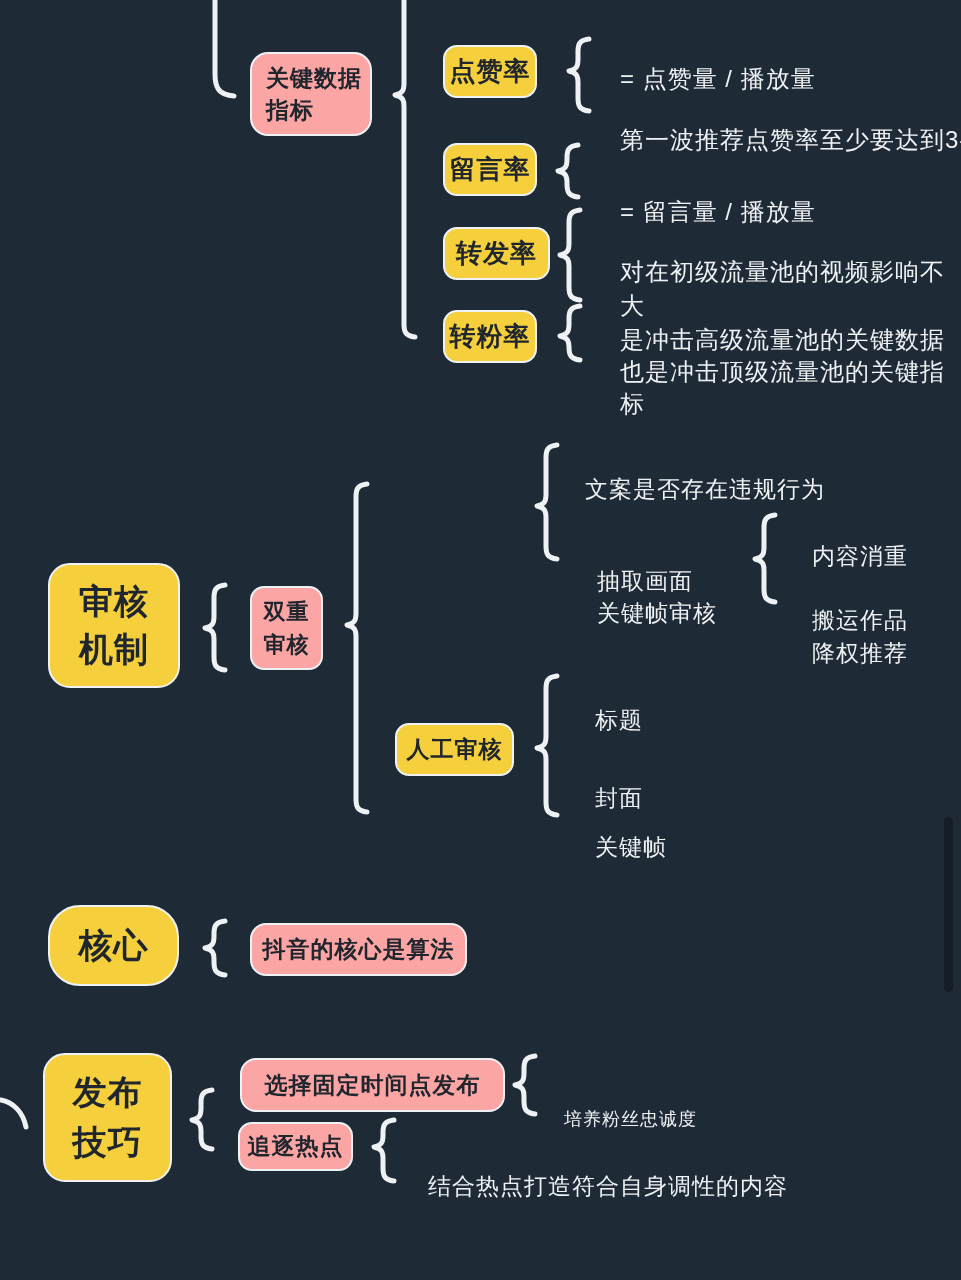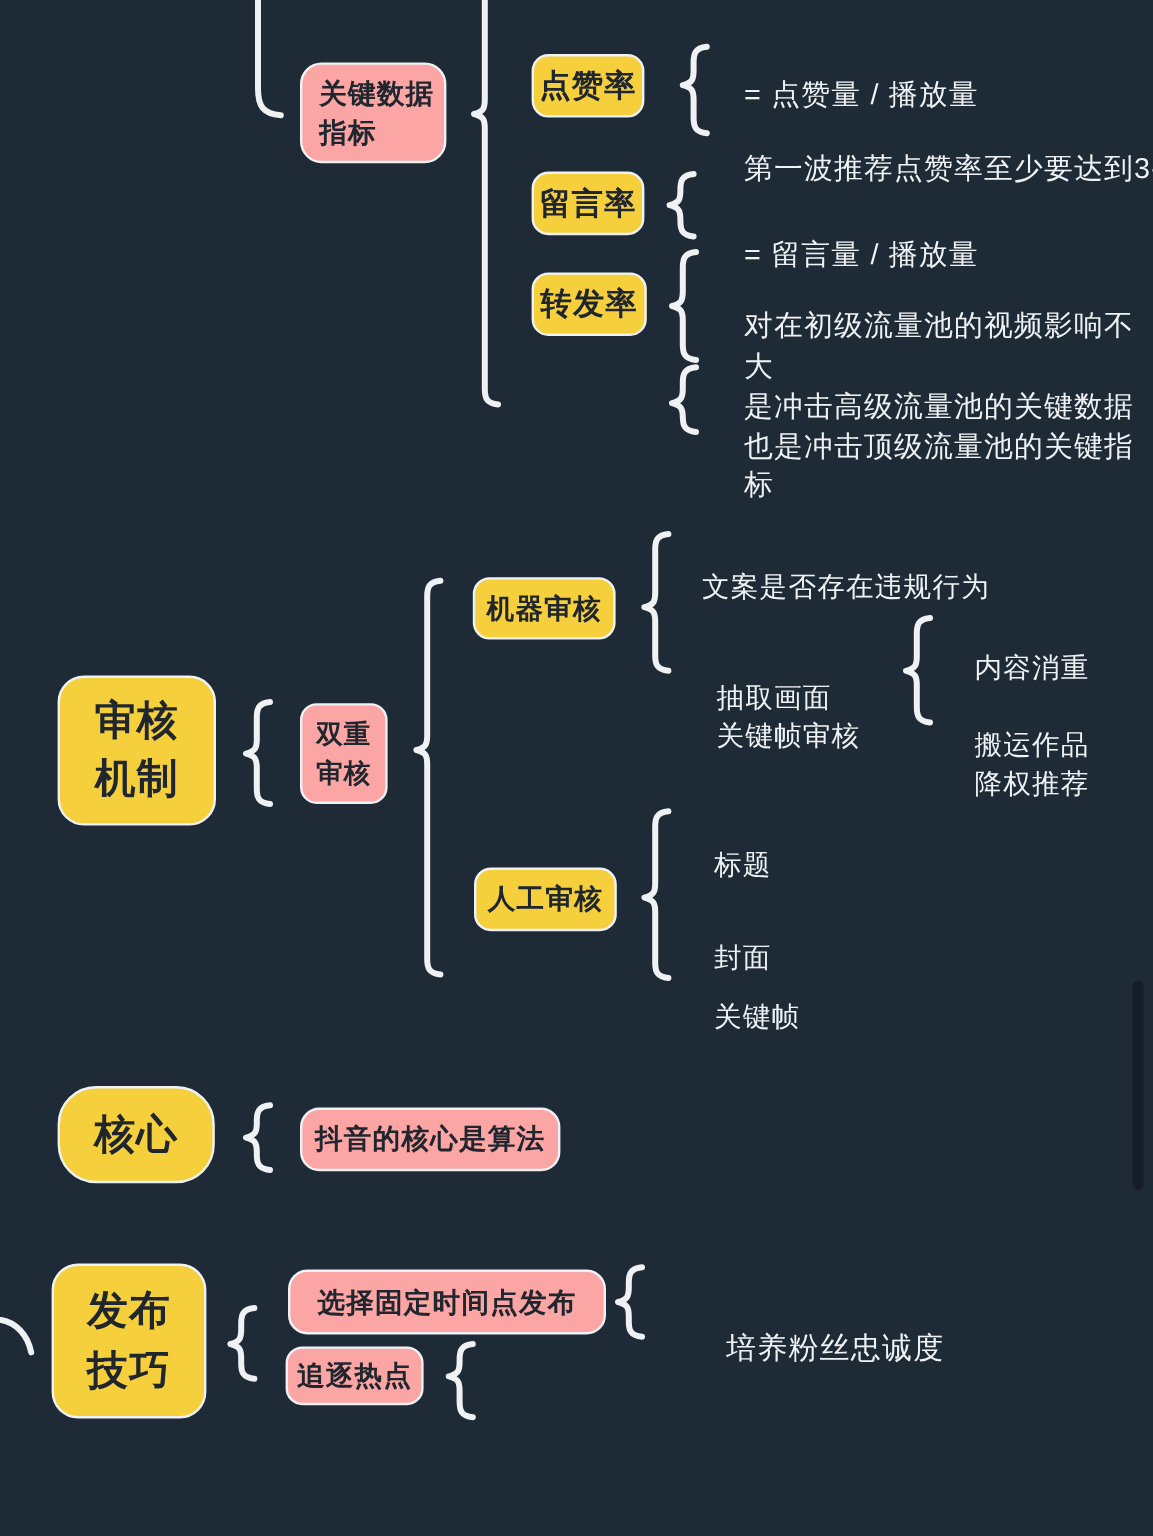--- a/index.html
+++ b/index.html
@@ -47,45 +47,45 @@
     </svg>
   <div class="note" style="left:620px;top:29px;font-size:24px">= 点赞量 / 播放量</div>
   <div class="note" style="left:620px;top:90px;font-size:24px;width:400px;white-space:nowrap">第一波推荐点赞率至少要达到3-</div>
 
   <div class="node ybox" style="left:443px;top:143px;width:94px;height:53px;border-radius:14px;font-size:26px">留言率</div>
   <svg class="brace" style="left:551px;top:142px;width:30px;height:58px" viewBox="0 0 30 58">
       <path d="M 27 3 C 17 4 16 9 16 16 L 16 17 C 16 24 15 27 7 29 C 15 31 16 34 16 41 L 16 42 C 16 49 17 54 27 55" fill="none" stroke="#eef2f4" stroke-width="5" stroke-linecap="round" stroke-linejoin="round"></path>
     </svg>
   <div class="note" style="left:620px;top:162px;font-size:24px">= 留言量 / 播放量</div>
 
-  <div class="node ybox" style="left:443px;top:227px;width:96px;height:53px;border-radius:14px;font-size:26px">转发率</div>
+  <div class="node ybox" style="left:443px;top:227px;width:107px;height:53px;border-radius:14px;font-size:26px">转发率</div>
   <svg class="brace" style="left:551px;top:207px;width:32px;height:96px" viewBox="0 0 32 96">
       <path d="M 29 3 C 19 4 18 9 18 16 L 18 36 C 18 43 17 46 9 48 C 17 50 18 53 18 60 L 18 80 C 18 87 19 92 29 93" fill="none" stroke="#eef2f4" stroke-width="5" stroke-linecap="round" stroke-linejoin="round"></path>
     </svg>
   <div class="note" style="left:620px;top:221px;font-size:24px;line-height:34px">对在初级流量池的视频影响不大
 是冲击高级流量池的关键数据</div>
 
+  <div class="node ybox" style="left:443px;top:310px;width:94px;height:53px;border-radius:14px;font-size:26px">转粉率</div>
   <svg class="brace" style="left:553px;top:303px;width:30px;height:60px" viewBox="0 0 30 60">
       <path d="M 27 3 C 17 4 16 9 16 16 L 16 21 C 16 28 15 31 7 33 C 15 35 16 38 16 45 L 16 44 C 16 51 17 56 27 57" fill="none" stroke="#eef2f4" stroke-width="5" stroke-linecap="round" stroke-linejoin="round"></path>
     </svg>
   <div class="note" style="left:620px;top:322px;font-size:24px">也是冲击顶级流量池的关键指标</div>
 
   <div class="node ybox" style="left:48px;top:563px;width:132px;height:125px;border-radius:22px;font-size:34px;line-height:1.4">审核
 机制</div>
   <svg class="brace" style="left:198px;top:582px;width:30px;height:91px" viewBox="0 0 30 91">
       <path d="M 27 3 C 17 4 16 9 16 16 L 16 34 C 16 41 15 44 7 46 C 15 48 16 51 16 58 L 16 75 C 16 82 17 87 27 88" fill="none" stroke="#eef2f4" stroke-width="5" stroke-linecap="round" stroke-linejoin="round"></path>
     </svg>
   <div class="node bbox" style="left:250px;top:586px;width:73px;height:84px;border-radius:14px;font-size:22px;line-height:1.5">双重
 审核</div>
 
   <svg class="brace" style="left:338px;top:481px;width:32px;height:334px" viewBox="0 0 32 334">
       <path d="M 29 3 C 19 4 18 9 18 16 L 18 132 C 18 139 17 142 9 144 C 17 146 18 149 18 156 L 18 318 C 18 325 19 330 29 331" fill="none" stroke="#eef2f4" stroke-width="5" stroke-linecap="round" stroke-linejoin="round"></path>
     </svg>
 
-  <div class="node ybox" style="left:394px;top:481px;width:119px;height:52px;border-radius:14px;font-size:23px">机器审核</div>
   <svg class="brace" style="left:530px;top:442px;width:30px;height:120px" viewBox="0 0 30 120">
       <path d="M 27 3 C 17 4 16 9 16 16 L 16 52 C 16 59 15 62 7 64 C 15 66 16 69 16 76 L 16 104 C 16 111 17 116 27 117" fill="none" stroke="#eef2f4" stroke-width="5" stroke-linecap="round" stroke-linejoin="round"></path>
     </svg>
   <div class="note" style="left:585px;top:440px;font-size:23px">文案是否存在违规行为</div>
   <div class="note" style="left:597px;top:531px;font-size:23px;line-height:32px">抽取画面
 关键帧审核</div>
   <svg class="brace" style="left:746px;top:512px;width:32px;height:93px" viewBox="0 0 32 93">
       <path d="M 29 3 C 19 4 18 9 18 16 L 18 35 C 18 42 17 45 9 47 C 17 49 18 52 18 59 L 18 77 C 18 84 19 89 29 90" fill="none" stroke="#eef2f4" stroke-width="5" stroke-linecap="round" stroke-linejoin="round"></path>
     </svg>
   <div class="note" style="left:812px;top:507px;font-size:23px">内容消重</div>
@@ -114,20 +114,21 @@
   <div class="node ybox" style="left:43px;top:1053px;width:129px;height:129px;border-radius:22px;font-size:34px;line-height:1.45">发布
 技巧</div>
   <svg class="brace" style="left:186px;top:1087px;width:29px;height:65px" viewBox="0 0 29 65">
       <path d="M 26 3 C 16 4 15 9 15 16 L 15 21 C 15 28 14 31 6 33 C 14 35 15 38 15 45 L 15 49 C 15 56 16 61 26 62" fill="none" stroke="#eef2f4" stroke-width="5" stroke-linecap="round" stroke-linejoin="round"></path>
     </svg>
 
   <div class="node bbox" style="left:240px;top:1058px;width:265px;height:54px;border-radius:16px;font-size:23px">选择固定时间点发布</div>
   <svg class="brace" style="left:507px;top:1053px;width:31px;height:64px" viewBox="0 0 31 64">
       <path d="M 28 3 C 18 4 17 9 17 16 L 17 20 C 17 27 16 30 8 32 C 16 34 17 37 17 44 L 17 48 C 17 55 18 60 28 61" fill="none" stroke="#eef2f4" stroke-width="5" stroke-linecap="round" stroke-linejoin="round"></path>
     </svg>
-  <div class="note" style="left:605px;top:1073px;font-size:25px">培养粉丝忠诚度</div>
+  <div class="note" style="left:564px;top:1073px;font-size:18px">培养粉丝忠诚度</div>
 
   <div class="node bbox" style="left:238px;top:1122px;width:115px;height:49px;border-radius:14px;font-size:23px">追逐热点</div>
   <svg class="brace" style="left:369px;top:1117px;width:28px;height:67px" viewBox="0 0 28 67">
       <path d="M 25 3 C 15 4 14 9 14 16 L 14 18 C 14 25 13 28 5 30 C 13 32 14 35 14 42 L 14 51 C 14 58 15 63 25 64" fill="none" stroke="#eef2f4" stroke-width="5" stroke-linecap="round" stroke-linejoin="round"></path>
     </svg>
+  <div class="note" style="left:428px;top:1137px;font-size:23px">结合热点打造符合自身调性的内容</div>
 
 </div>
 
 </body></html>

